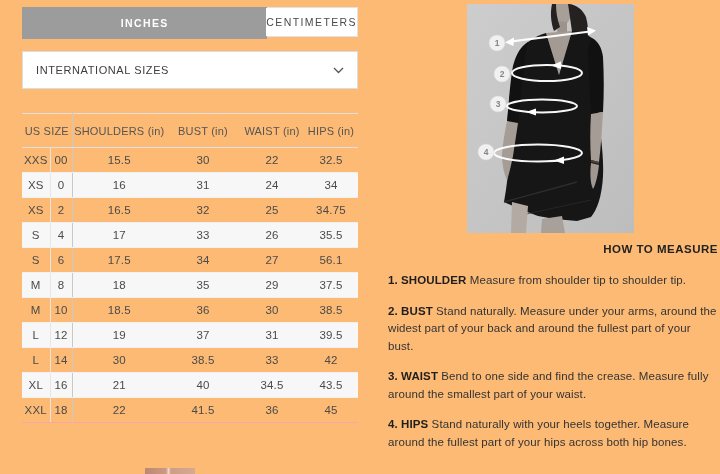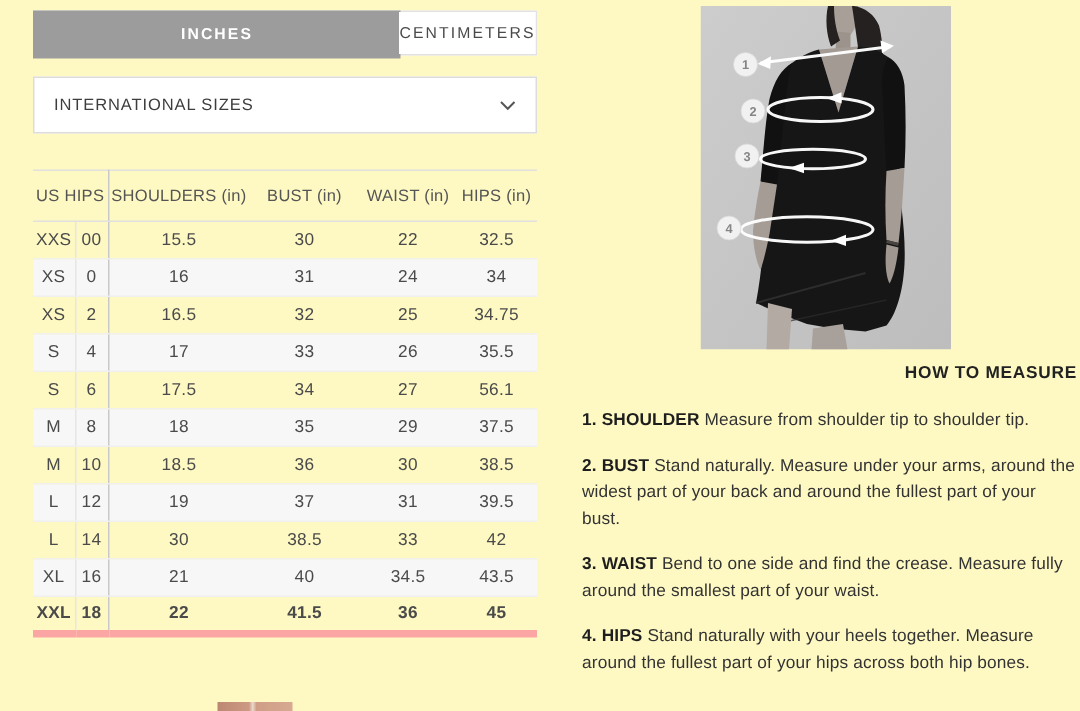--- a/index.html
+++ b/index.html
@@ -1,18 +1,18 @@
 <!DOCTYPE html>
 <html><head>
 <meta charset="utf-8">
 <style>
   * { margin:0; padding:0; box-sizing:border-box; }
   html,body { background:#ffffff; }
   .page {
-    position:relative; width:720px; height:474px; background:#fef9c3;
+    position:relative; width:720px; height:474px; background:#fdba74;
     font-family:"Liberation Sans", sans-serif; overflow:hidden; color:#4a4a4a;
   }
 
   
   .unit-tabs {
     position:absolute; left:22px; top:7px; width:336px; height:30px;
     display:flex; border:1px solid #e2e2e2; background:#fff;
   }
   .tab {
     flex:1; border:none; background:#fff; color:#4a4a4a; cursor:pointer;
@@ -37,21 +37,21 @@
     font-size:11.5px; color:#4a4a4a; text-align:center;
   }
   table.size-table thead th {
     height:34px; font-weight:normal; font-size:11px; color:#555;
     border-top:1px solid #e0e0e0; border-bottom:1px solid #e0e0e0;
     letter-spacing:0.2px;
   }
   table.size-table th.us-size-h { border-right:1px solid #c9c9c9; }
   table.size-table tbody td { height:25px; border-bottom:1px solid #f0f0f0; letter-spacing:0.2px; }
   table.size-table tbody tr:nth-child(even) { background:#f7f7f7; }
-  table.size-table tbody tr:last-child td { border-bottom:5px solid #fca5a5;font-weight:bold; }
+  table.size-table tbody tr:last-child td { border-bottom:1px solid #fca5a5; }
   td.size-letter { border-right:1px solid #e6e6e6; }
   td.size-num { border-right:1px solid #c9c9c9; }
 
   
   .figure { position:absolute; left:467px; top:4px; width:167px; height:229px; }
   .figure svg { display:block; }
 
   
   .howto { position:absolute; left:388px; top:243px; width:330px; }
   .howto-heading {
@@ -87,21 +87,21 @@
     <colgroup>
       <col style="width:28px">
         <col style="width:22px">
         <col style="width:94px">
       <col style="width:74px">
         <col style="width:64px">
         <col style="width:54px">
     </colgroup>
     <thead>
       <tr>
-        <th colspan="2" class="us-size-h">US HIPS</th>
+        <th colspan="2" class="us-size-h">US SIZE</th>
         <th>SHOULDERS (in)</th>
         <th>BUST (in)</th>
         <th>WAIST (in)</th>
         <th>HIPS (in)</th>
       </tr>
     </thead>
     <tbody>
         <tr>
           <td class="size-letter">XXS</td>
           <td class="size-num">00</td>

